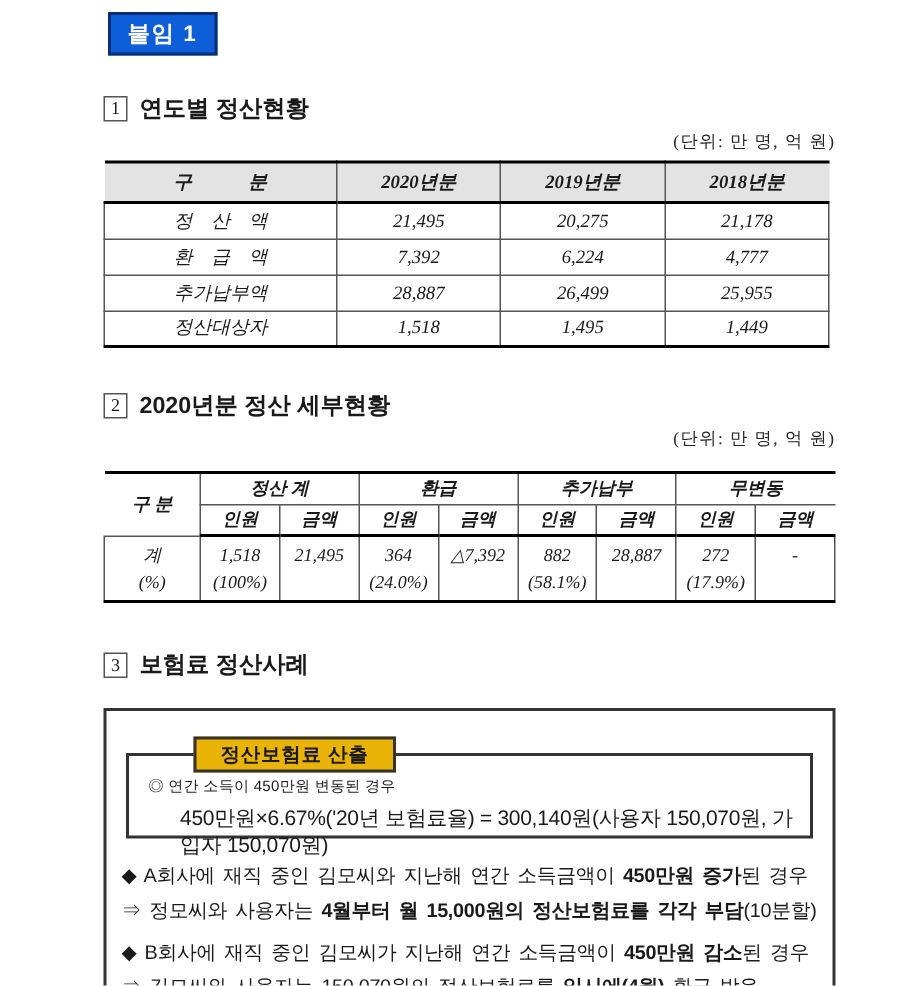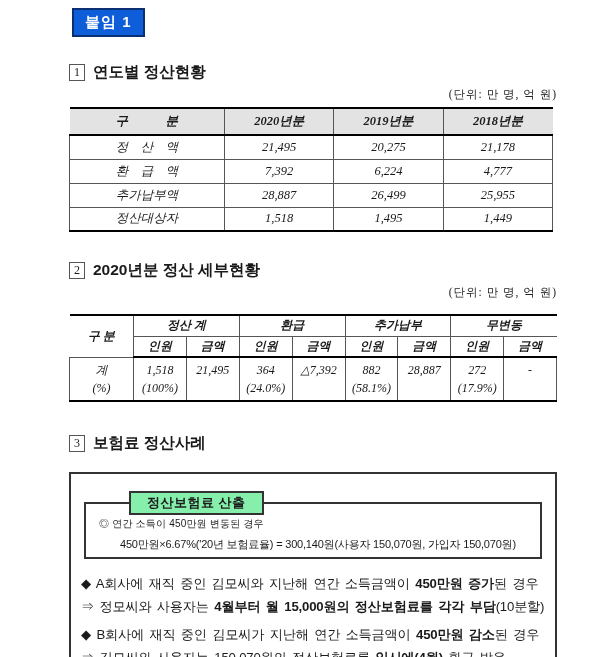--- a/index.html
+++ b/index.html
@@ -52,26 +52,26 @@
   
   .example-box {
     position:relative; margin:18px 0 0 57px; width:488px; height:192px;
     border:2px solid #333;
   }
   .calc-box {
     position:relative; margin:28px 0 0 13px; width:458px; height:57px;
     border:2px solid #333; padding:13px 10px 0 13px;
   }
   .calc-label {
-    position:absolute; top:-13px; left:43px; background:#86efac;
+    position:absolute; top:-13px; left:43px; background:#eab308;
     border:2px solid #333; padding:1px 16px; font-weight:bold; font-size:13px;
     letter-spacing:.5px;
   }
   .calc-line1 { font-size:10px; letter-spacing:.2px; }
-  .calc-line2 { font-size:11px; margin:6px 0 0 21px; letter-spacing:-.2px; }
+  .calc-line2 { font-size:14px; margin:6px 0 0 21px; letter-spacing:-.2px; }
   .examples { margin:15px 10px 0 10px; font-size:13.2px; }
   .ex-line { line-height:20px; letter-spacing:-.2px; word-spacing:2px; }
   .ex-line + .ex-line { margin-top:3px; }
   .ex-line.gap { margin-top:8px; }
 </style>
 </head>
 <body>
 
 <div class="page">
 

